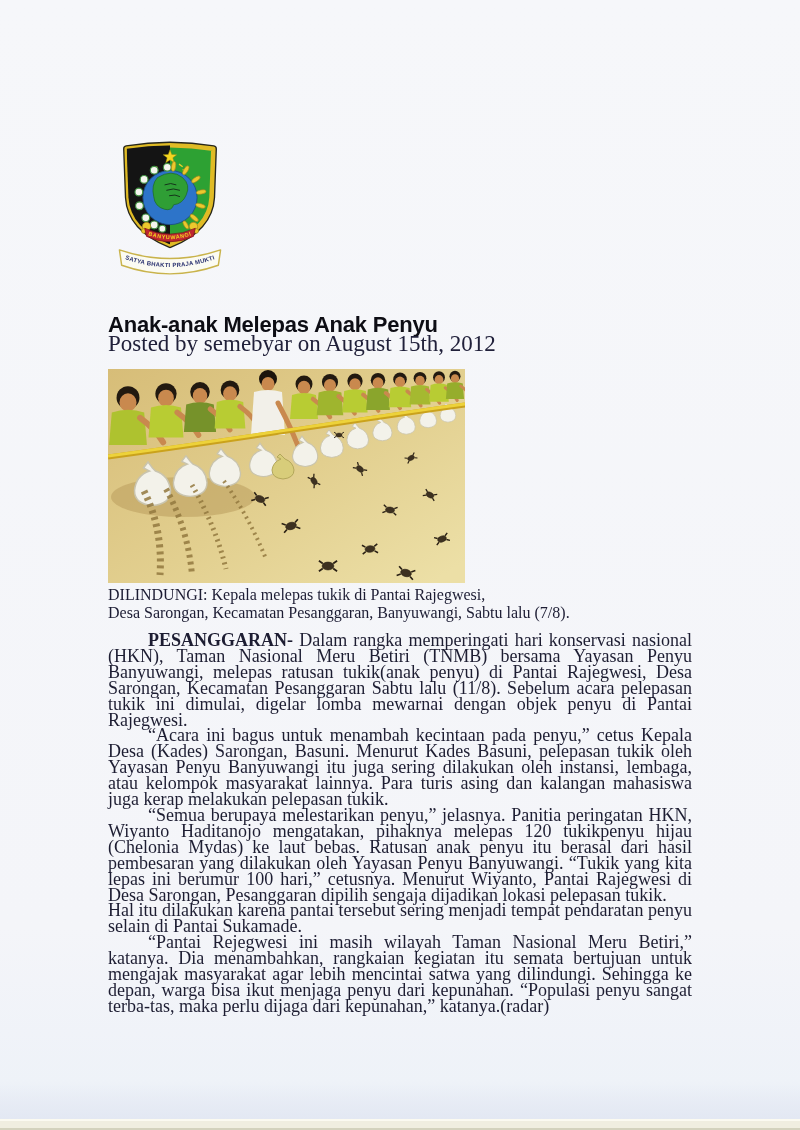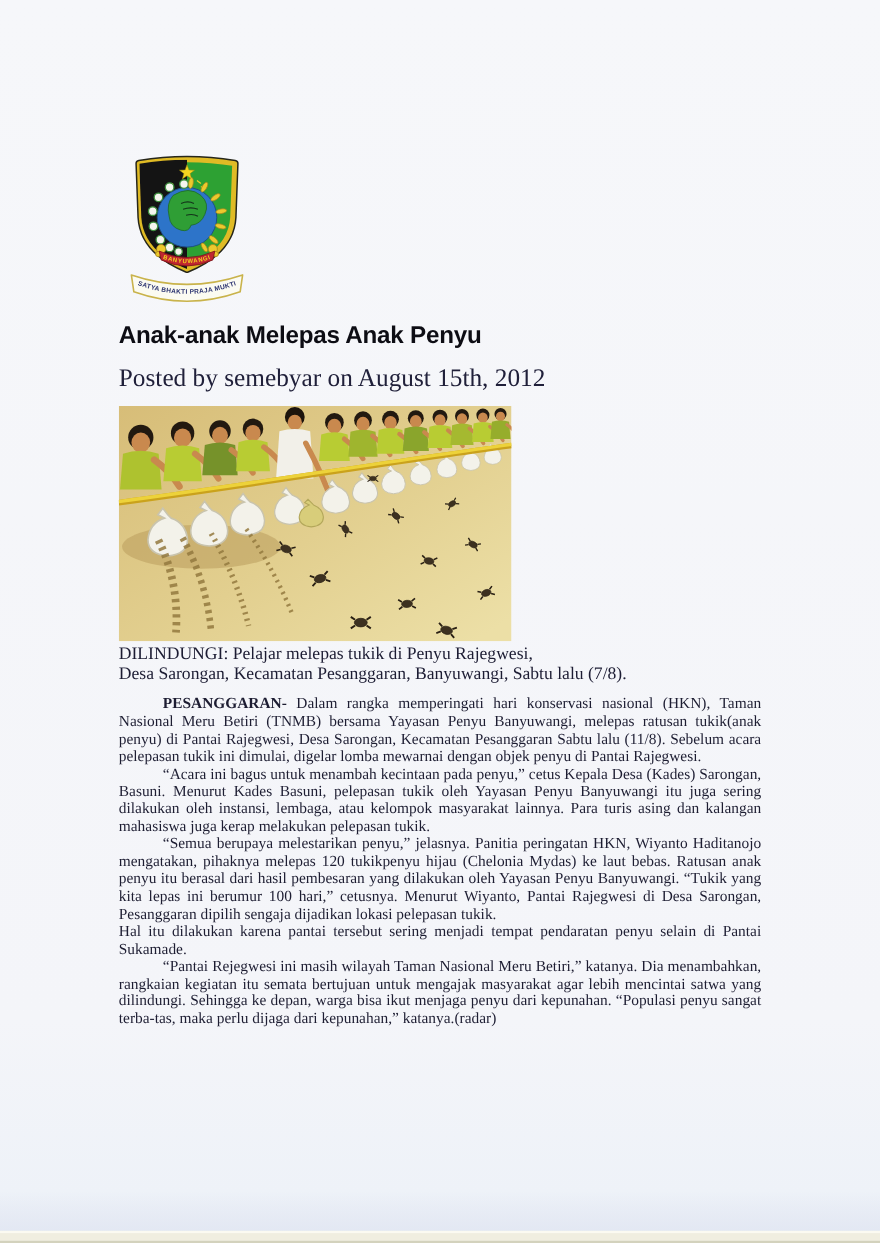--- a/index.html
+++ b/index.html
@@ -4,31 +4,31 @@
 <style>
   html,body { margin:0; padding:0; background:#eef0f4; }
   .page {
     position:relative; width:800px; height:1130px; overflow:hidden;
     background:linear-gradient(180deg,#f6f7fa 0%, #f4f5f9 82%, #eef2f8 96%, #e9edf6 100%);
     font-family:"Liberation Serif", serif; color:#1e1e33;
   }
   .logo { position:absolute; left:114px; top:136px; width:112px; height:152px; }
   .logo svg { width:100%; height:100%; }
   .title {
-    position:absolute; left:108px; top:292px; width:600px;
+    position:absolute; left:108px; top:312px; width:600px;
     font-family:"Liberation Sans", sans-serif; font-weight:bold;
     font-size:22px; color:#0d0d14; letter-spacing:-0.2px;
   }
   .byline { position:absolute; left:108px; top:331px; font-size:23px; color:#20203a; }
   .photo { position:absolute; left:108px; top:369px; width:357px; height:214px; }
   .photo svg { width:100%; height:100%; display:block; }
   .caption { position:absolute; left:108px; top:586px; width:560px; font-size:16px; line-height:17.5px; color:#1c1c33; }
   .body {
     position:absolute; left:108px; top:633px; width:584px;
-    font-size:14px; line-height:15.9px; text-align:justify; color:#1d1d32;
+    font-size:18px; line-height:15.9px; text-align:justify; color:#1d1d32;
   }
   .body p { margin:0; }
   .body p.indent { text-indent:40px; }
   .body b { font-weight:bold; }
   .scan-band { position:absolute; left:0; top:1082px; width:800px; height:37px;
     background:linear-gradient(180deg, rgba(230,235,245,0) 0%, #e3e8f3 100%); }
   .scan-strip { position:absolute; left:0; top:1119px; width:800px; height:11px;
     box-sizing:border-box; background:#f0eee0;
     border-top:2px solid #fbfaf1; border-bottom:2px solid #d3d2bd; }
 </style>
@@ -249,21 +249,21 @@
           </g>
         <g transform="translate(298,204) scale(1.2) rotate(15)">
             <ellipse rx="4.5" ry="3"></ellipse>
             <path d="M-4,-2 l-3,-2 M4,-2 l3,-2 M-4,2 l-3,2 M4,2 l3,2" stroke-width="1.4"></path>
           </g>
       </g>
     </svg>
   </div>
 
   <div class="caption">
-    <div>DILINDUNGI: Pelajar melepas tukik di Penyu Rajegwesi,</div>
+    <div>DILINDUNGI: Kepala melepas tukik di Pantai Rajegwesi,</div>
     <div>Desa Sarongan, Kecamatan Pesanggaran, Banyuwangi, Sabtu lalu (7/8).</div>
   </div>
 
   <div class="body">
     <p class="indent"><b>PESANGGARAN-</b><span> Dalam rangka memperingati hari konservasi nasional (HKN), Taman Nasional Meru Betiri (TNMB) bersama Yayasan Penyu Banyuwangi, melepas ratusan tukik(anak penyu) di Pantai Rajegwesi, Desa Sarongan, Kecamatan Pesanggaran Sabtu lalu (11/8). Sebelum acara pelepasan tukik ini dimulai, digelar lomba mewarnai dengan objek penyu di Pantai Rajegwesi.</span></p>
     <p class="indent">“Acara ini bagus untuk menambah kecintaan pada penyu,” cetus Kepala Desa (Kades) Sarongan, Basuni. Menurut Kades Basuni, pelepasan tukik oleh Yayasan Penyu Banyuwangi itu juga sering dilakukan oleh instansi, lembaga, atau kelompok masyarakat lainnya. Para turis asing dan kalangan mahasiswa juga kerap melakukan pelepasan tukik.</p>
     <p class="indent">“Semua berupaya melestarikan penyu,” jelasnya. Panitia peringatan HKN, Wiyanto Haditanojo mengatakan, pihaknya melepas 120 tukikpenyu hijau (Chelonia Mydas) ke laut bebas. Ratusan anak penyu itu berasal dari hasil pembesaran yang dilakukan oleh Yayasan Penyu Banyuwangi. “Tukik yang kita lepas ini berumur 100 hari,” cetusnya. Menurut Wiyanto, Pantai Rajegwesi di Desa Sarongan, Pesanggaran dipilih sengaja dijadikan lokasi pelepasan tukik.</p>
     <p>Hal itu dilakukan karena pantai tersebut sering menjadi tempat pendaratan penyu selain di Pantai Sukamade.</p>
     <p class="indent">“Pantai Rejegwesi ini masih wilayah Taman Nasional Meru Betiri,” katanya. Dia menambahkan, rangkaian kegiatan itu semata bertujuan untuk mengajak masyarakat agar lebih mencintai satwa yang dilindungi. Sehingga ke depan, warga bisa ikut menjaga penyu dari kepunahan. “Populasi penyu sangat terba-tas, maka perlu dijaga dari kepunahan,” katanya.(radar)</p>
   </div>

